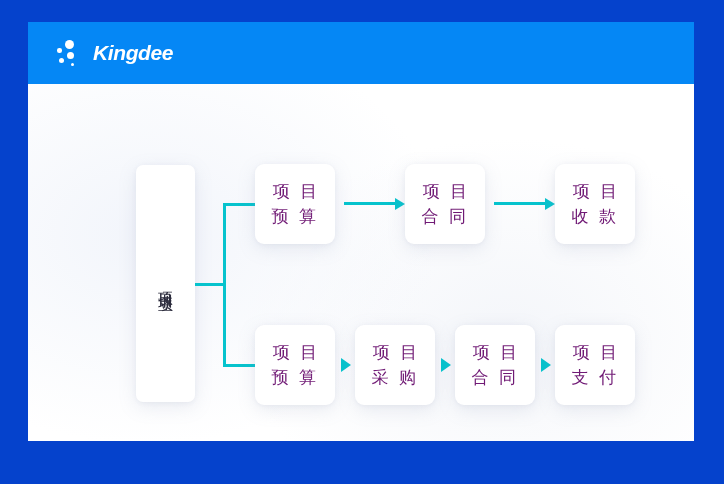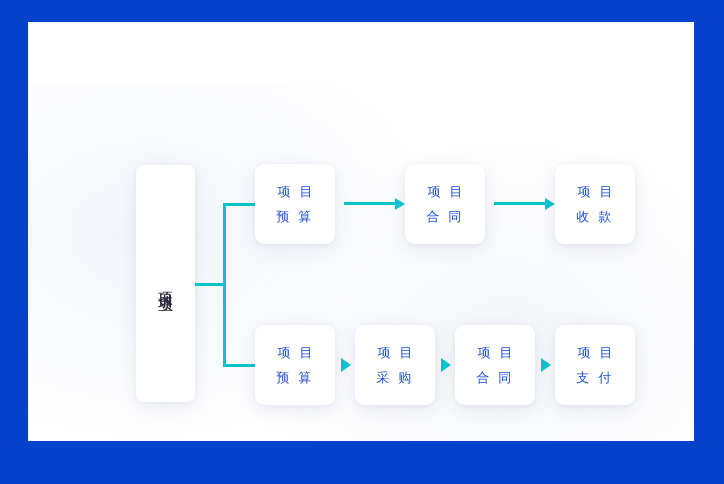--- a/index.html
+++ b/index.html
@@ -98,22 +98,22 @@
     background: #ffffff;
     border-radius: 9px;
     box-shadow: 0 5px 18px rgba(138,150,180,0.17), 0 1px 4px rgba(138,150,180,0.10);
     display: flex;
     align-items: center;
     justify-content: center;
     box-sizing: border-box;
   }
 
   .node-label {
-    color: #1d4ed8;
-    font-size: 13px;
+    color: #701a75;
+    font-size: 17px;
     line-height: 25px;
     letter-spacing: 2.5px;
     text-align: center;
     white-space: pre-line;
     font-family: "DejaVu Sans", "Liberation Sans", sans-serif;
     text-indent: 2.5px;
   }
 
   
   .node-root {
@@ -218,20 +218,32 @@
   .tri-2 { left: 413px; }
   .tri-3 { left: 513px; }
 </style>
 </head>
 <body>
 
 <div class="stage">
 
   <div class="card">
 
+    <div class="header">
+      <div class="brand">
+        <span class="brand-mark">
+          <i class="d1"></i>
+            <i class="d2"></i>
+            <i class="d3"></i>
+            <i class="d4"></i>
+            <i class="d5"></i>
+        </span>
+        <span class="brand-name">Kingdee</span>
+      </div>
+    </div>
 
     <div class="canvas">
 
       <div class="node node-root">
         <span class="node-label">项目立项</span>
       </div>
 
       <div class="conn br-stem"></div>
       <div class="conn br-spine"></div>
       <div class="conn br-up"></div>

